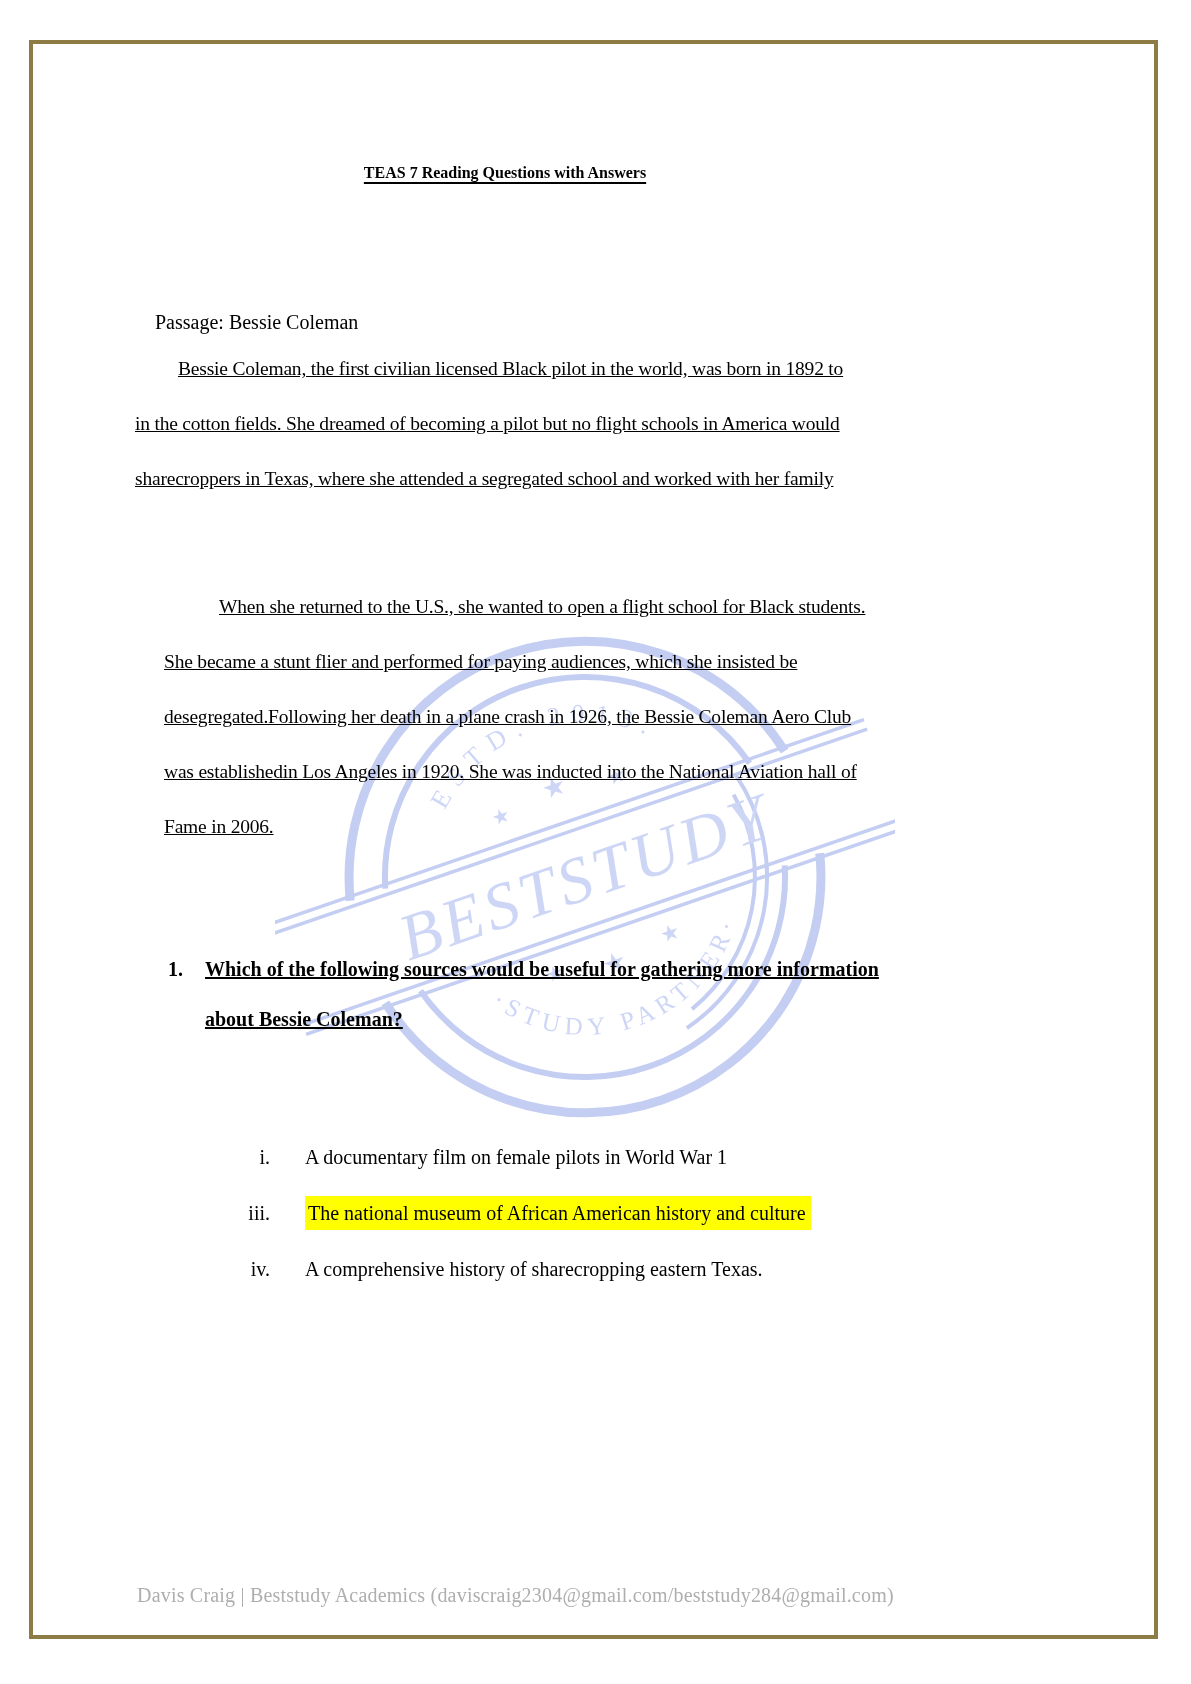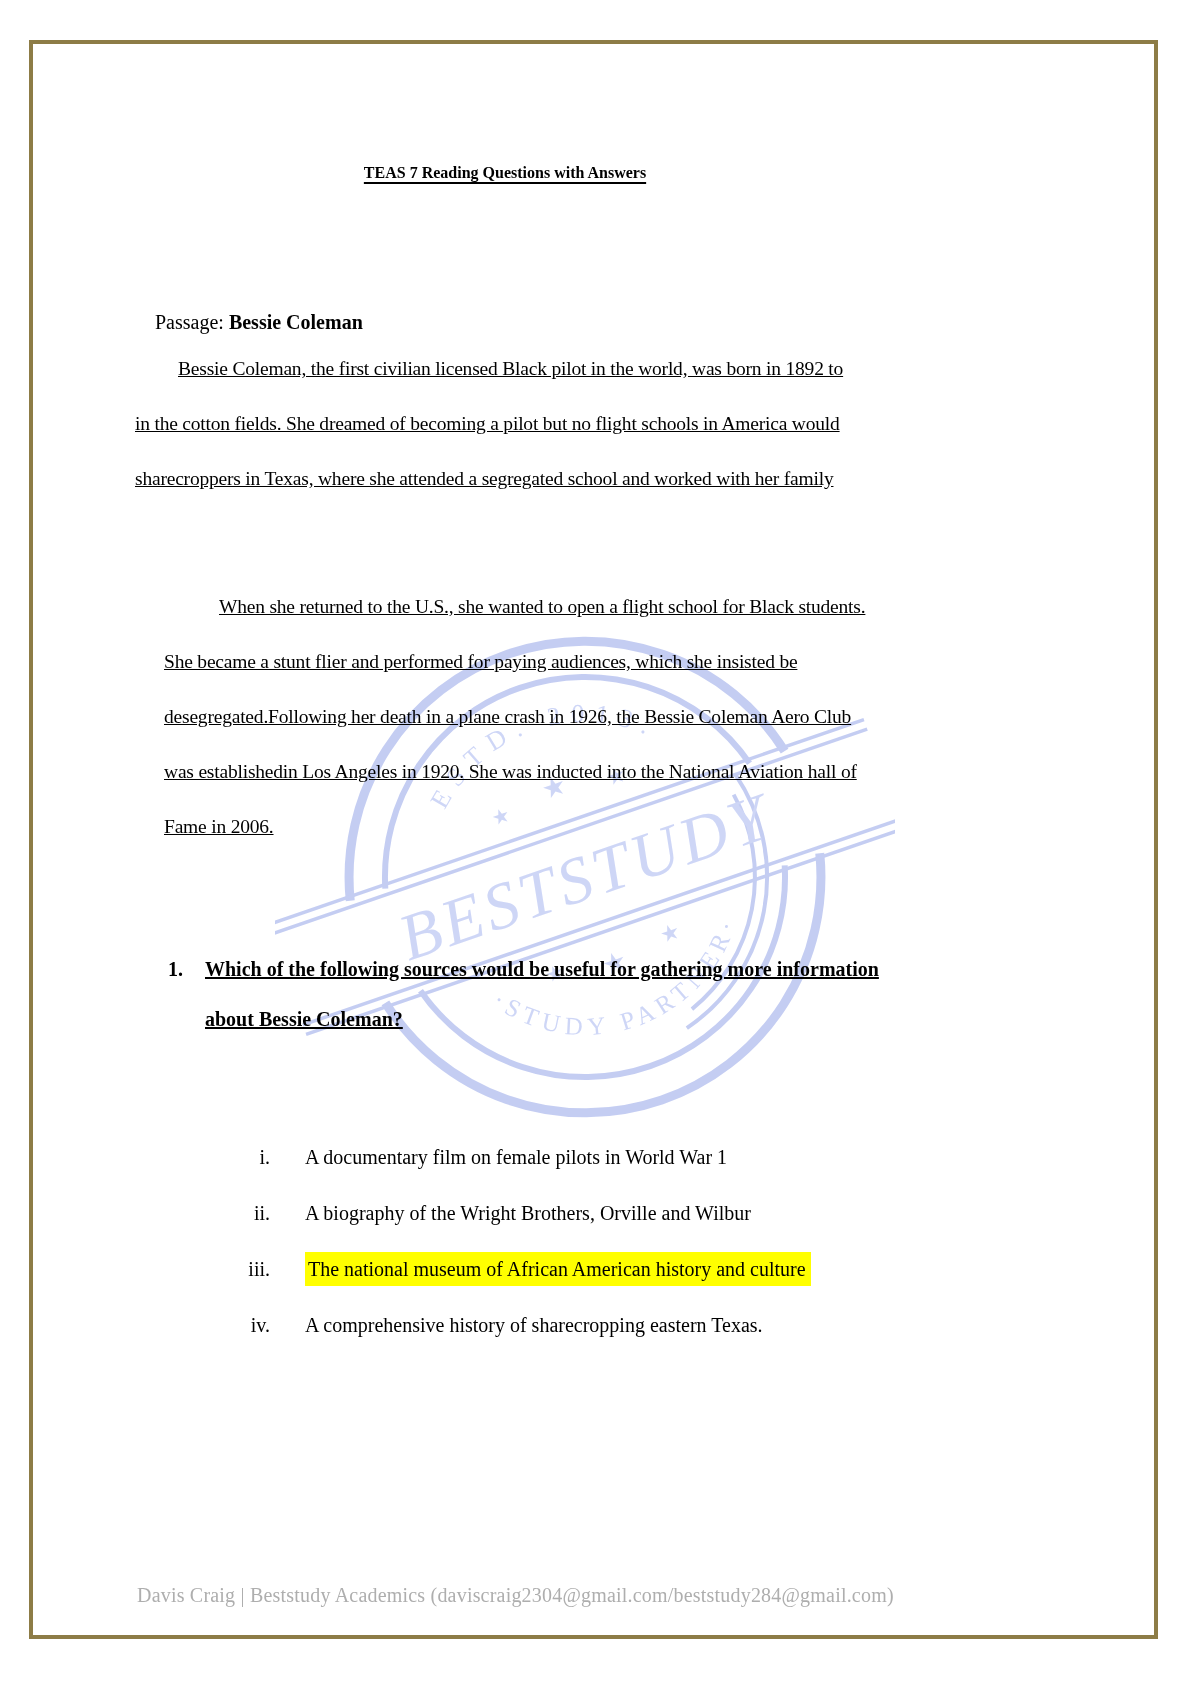--- a/index.html
+++ b/index.html
@@ -21,21 +21,21 @@
   .watermark{position:absolute;left:275px;top:567px;opacity:.8;pointer-events:none;}
   .watermark path{fill:none;stroke:var(--wm);}
   .watermark text{fill:var(--wm-light);}
   .doc-title{
     position:absolute;left:135px;top:164px;width:740px;text-align:center;
     font-size:16px;font-weight:bold;
     text-decoration:underline;text-decoration-thickness:2px;text-underline-offset:4px;
     white-space:pre;
   }
   .passage-line{position:absolute;left:135px;top:288px;font-size:20px;white-space:pre;}
-  .passage-line .bold{font-weight:bold;}
+  .passage-line .bold{font-weight:normal;}
   .para{position:absolute;left:135px;width:900px;font-size:19.5px;letter-spacing:-0.2px;}
   .para .line{height:55px;line-height:55px;white-space:pre;text-decoration:underline;}
   #para-1{top:341px;}
   #para-2{top:579px;margin-left:29px;}
   #para-1 .line:first-child{padding-left:43px;}
   #para-2 .line:first-child{padding-left:55px;}
   .question{position:absolute;left:168px;top:944px;font-weight:bold;font-size:20px;}
   .question .q-num{position:absolute;left:0;top:0;height:50px;line-height:50px;}
   .question .q-lines{margin-left:37px;text-decoration:underline;}
   .question .line{height:50px;line-height:50px;white-space:pre;}
@@ -122,24 +122,20 @@
         <div class="line">about Bessie Coleman?</div>
       </div>
   </div>
 
   <div id="options-list">
       <div class="option-row">
         <div class="option-numeral">i.</div>
         <span class="option-text">A documentary film on female pilots in World War 1</span>
       </div>
       <div class="option-row">
-        <div class="option-numeral">ii.</div>
-        <span class="option-text">A biography of the Wright Brothers, Orville and Wilbur</span>
-      </div>
-      <div class="option-row">
         <div class="option-numeral">iii.</div>
         <span class="option-text highlighted">The national museum of African American history and culture</span>
       </div>
       <div class="option-row">
         <div class="option-numeral">iv.</div>
         <span class="option-text">A comprehensive history of sharecropping eastern Texas.</span>
       </div>
     </div>
 
   <div class="footer-credit">Davis Craig | Beststudy Academics (daviscraig2304@gmail.com/beststudy284@gmail.com)</div>

